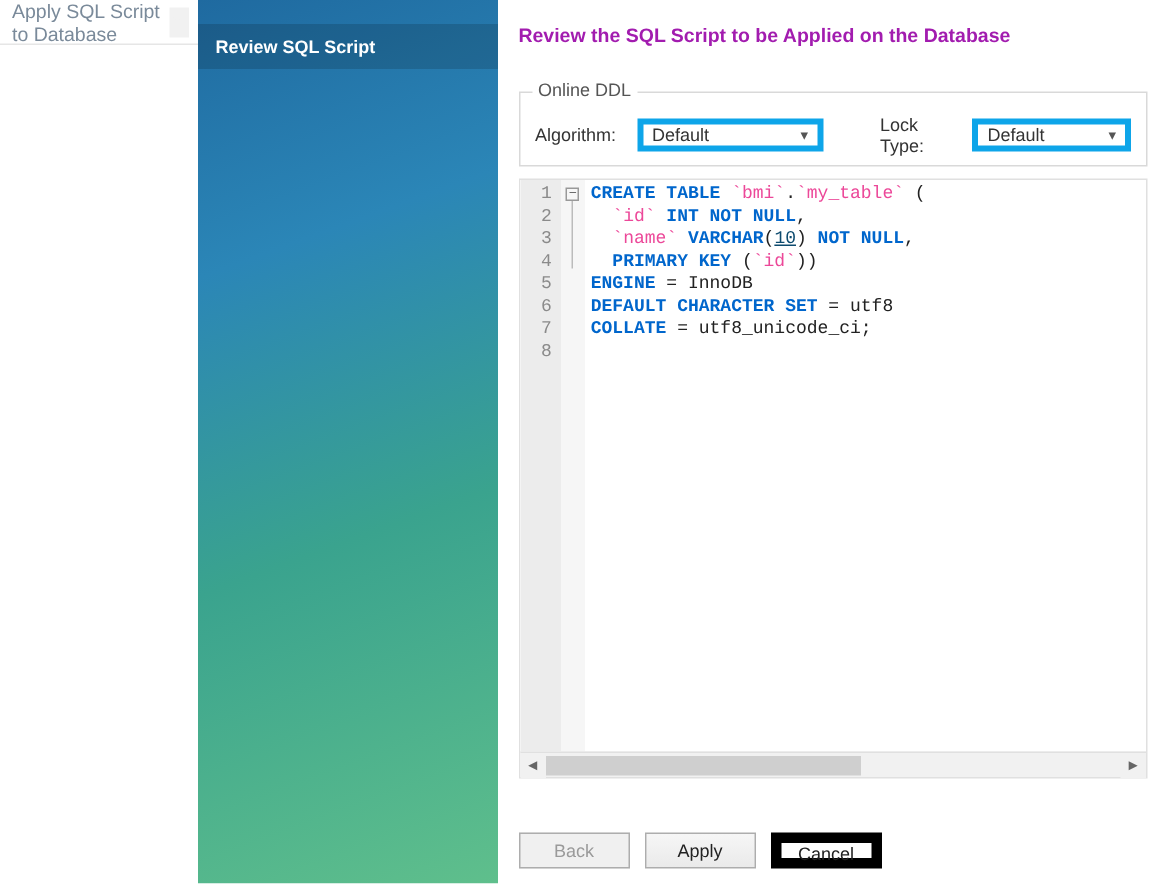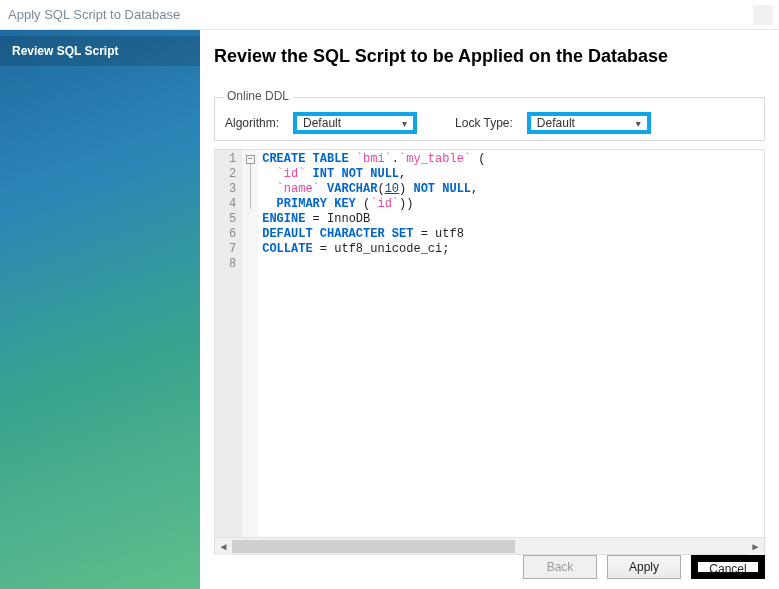--- a/index.html
+++ b/index.html
@@ -5,21 +5,21 @@
   * { box-sizing: border-box; margin: 0; padding: 0; }
   body {
     font-family: "Segoe UI", Tahoma, sans-serif;
     font-size: 12px;
     width: 779px;
     height: 589px;
     overflow: hidden;
     background: #fff;
     color: #333;
   }
-  .window { width: 779px; height: 589px; display: flex; flex-direction: column; }
+  .window { width: 779px; height: 589px; display: flex; flex-direction: row; }
   .titlebar {
     height: 30px;
     display: flex;
     align-items: center;
     justify-content: space-between;
     padding: 0 6px;
     border-bottom: 1px solid #e6e6e6;
     background: #fff;
   }
   .titlebar .title { color: #7a8a9a; font-size: 13px; padding-left: 2px; }
@@ -28,21 +28,21 @@
     background: #f1f1f1;
     display: flex; align-items: center; justify-content: center;
     color: #f1f1f1;
     font-size: 13px;
   }
   .content { display: flex; flex: 1; min-height: 0; }
   .sidebar {
     width: 200px;
     background: linear-gradient(160deg, #1f6aa0 0%, #2b86b7 28%, #3aa38e 60%, #5fbf8c 100%);
     color: #e8f4fc;
-    padding-top: 6px;
+    padding-top: 16px;
   }
   .side-item {
     padding: 8px 12px;
     font-size: 12px;
     color: #dff0fb;
     cursor: pointer;
   }
   .side-item.active {
     background: rgba(0,0,0,0.15);
     font-weight: bold;
@@ -50,23 +50,23 @@
   }
   .main {
     flex: 1;
     background: #fff;
     display: flex;
     flex-direction: column;
     padding: 14px 14px 10px 14px;
     min-width: 0;
   }
   .heading {
-    color: #000000;
+    color: #a21caf;
     font-weight: bold;
-    font-size: 18px;
+    font-size: 13px;
     margin-bottom: 30px;
     margin-top: 2px;
   }
   .fieldset {
     border: 1px solid #d9d9d9;
     position: relative;
     padding: 14px 10px 6px 10px;
     display: flex;
     align-items: center;
     gap: 18px;
@@ -157,22 +157,22 @@
   }
   .hscroll .track {
     flex:1; height:100%; position:relative; background:#f1f1f1;
   }
   .hscroll .thumb {
     position:absolute; left:0; top:2px; height:13px; width:55%;
     background:#cfcfcf; border-radius:0;
   }
   .footer {
     margin-top: auto;
+    padding-top: 36px;
     display:flex;
-    justify-content:flex-end;
     gap:10px;
   }
   .btnf {
     min-width: 74px;
     height: 24px;
     border:1px solid #adadad;
     background: linear-gradient(#f6f6f6,#eaeaea);
     font-size:12px;
     color:#222;
     cursor:pointer;

